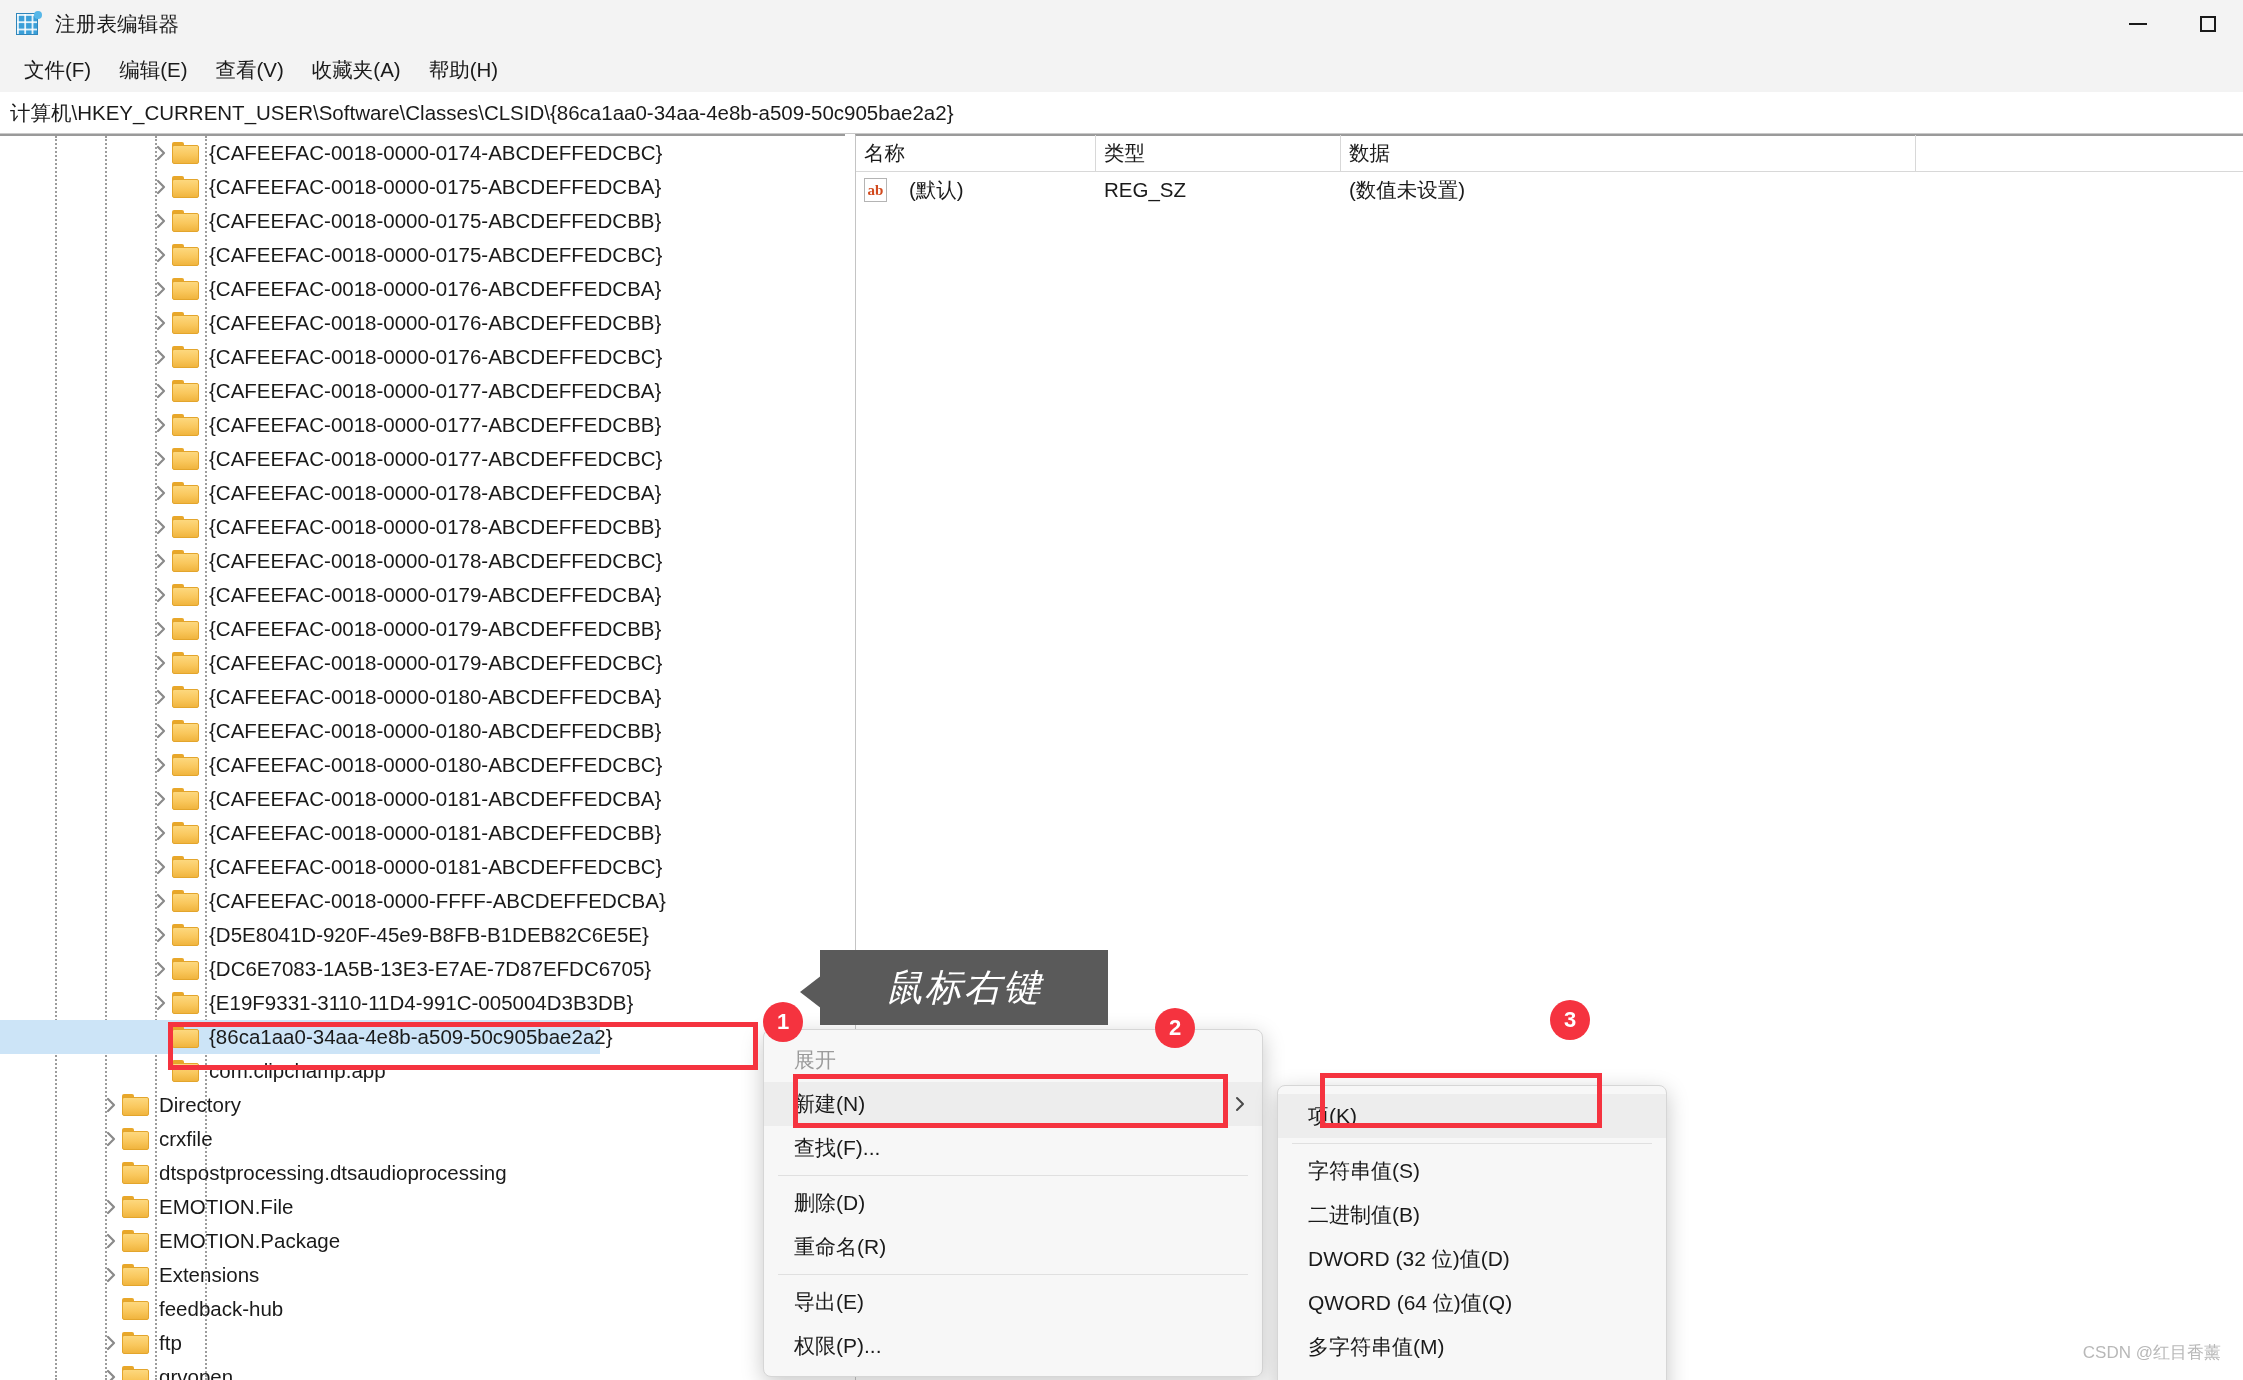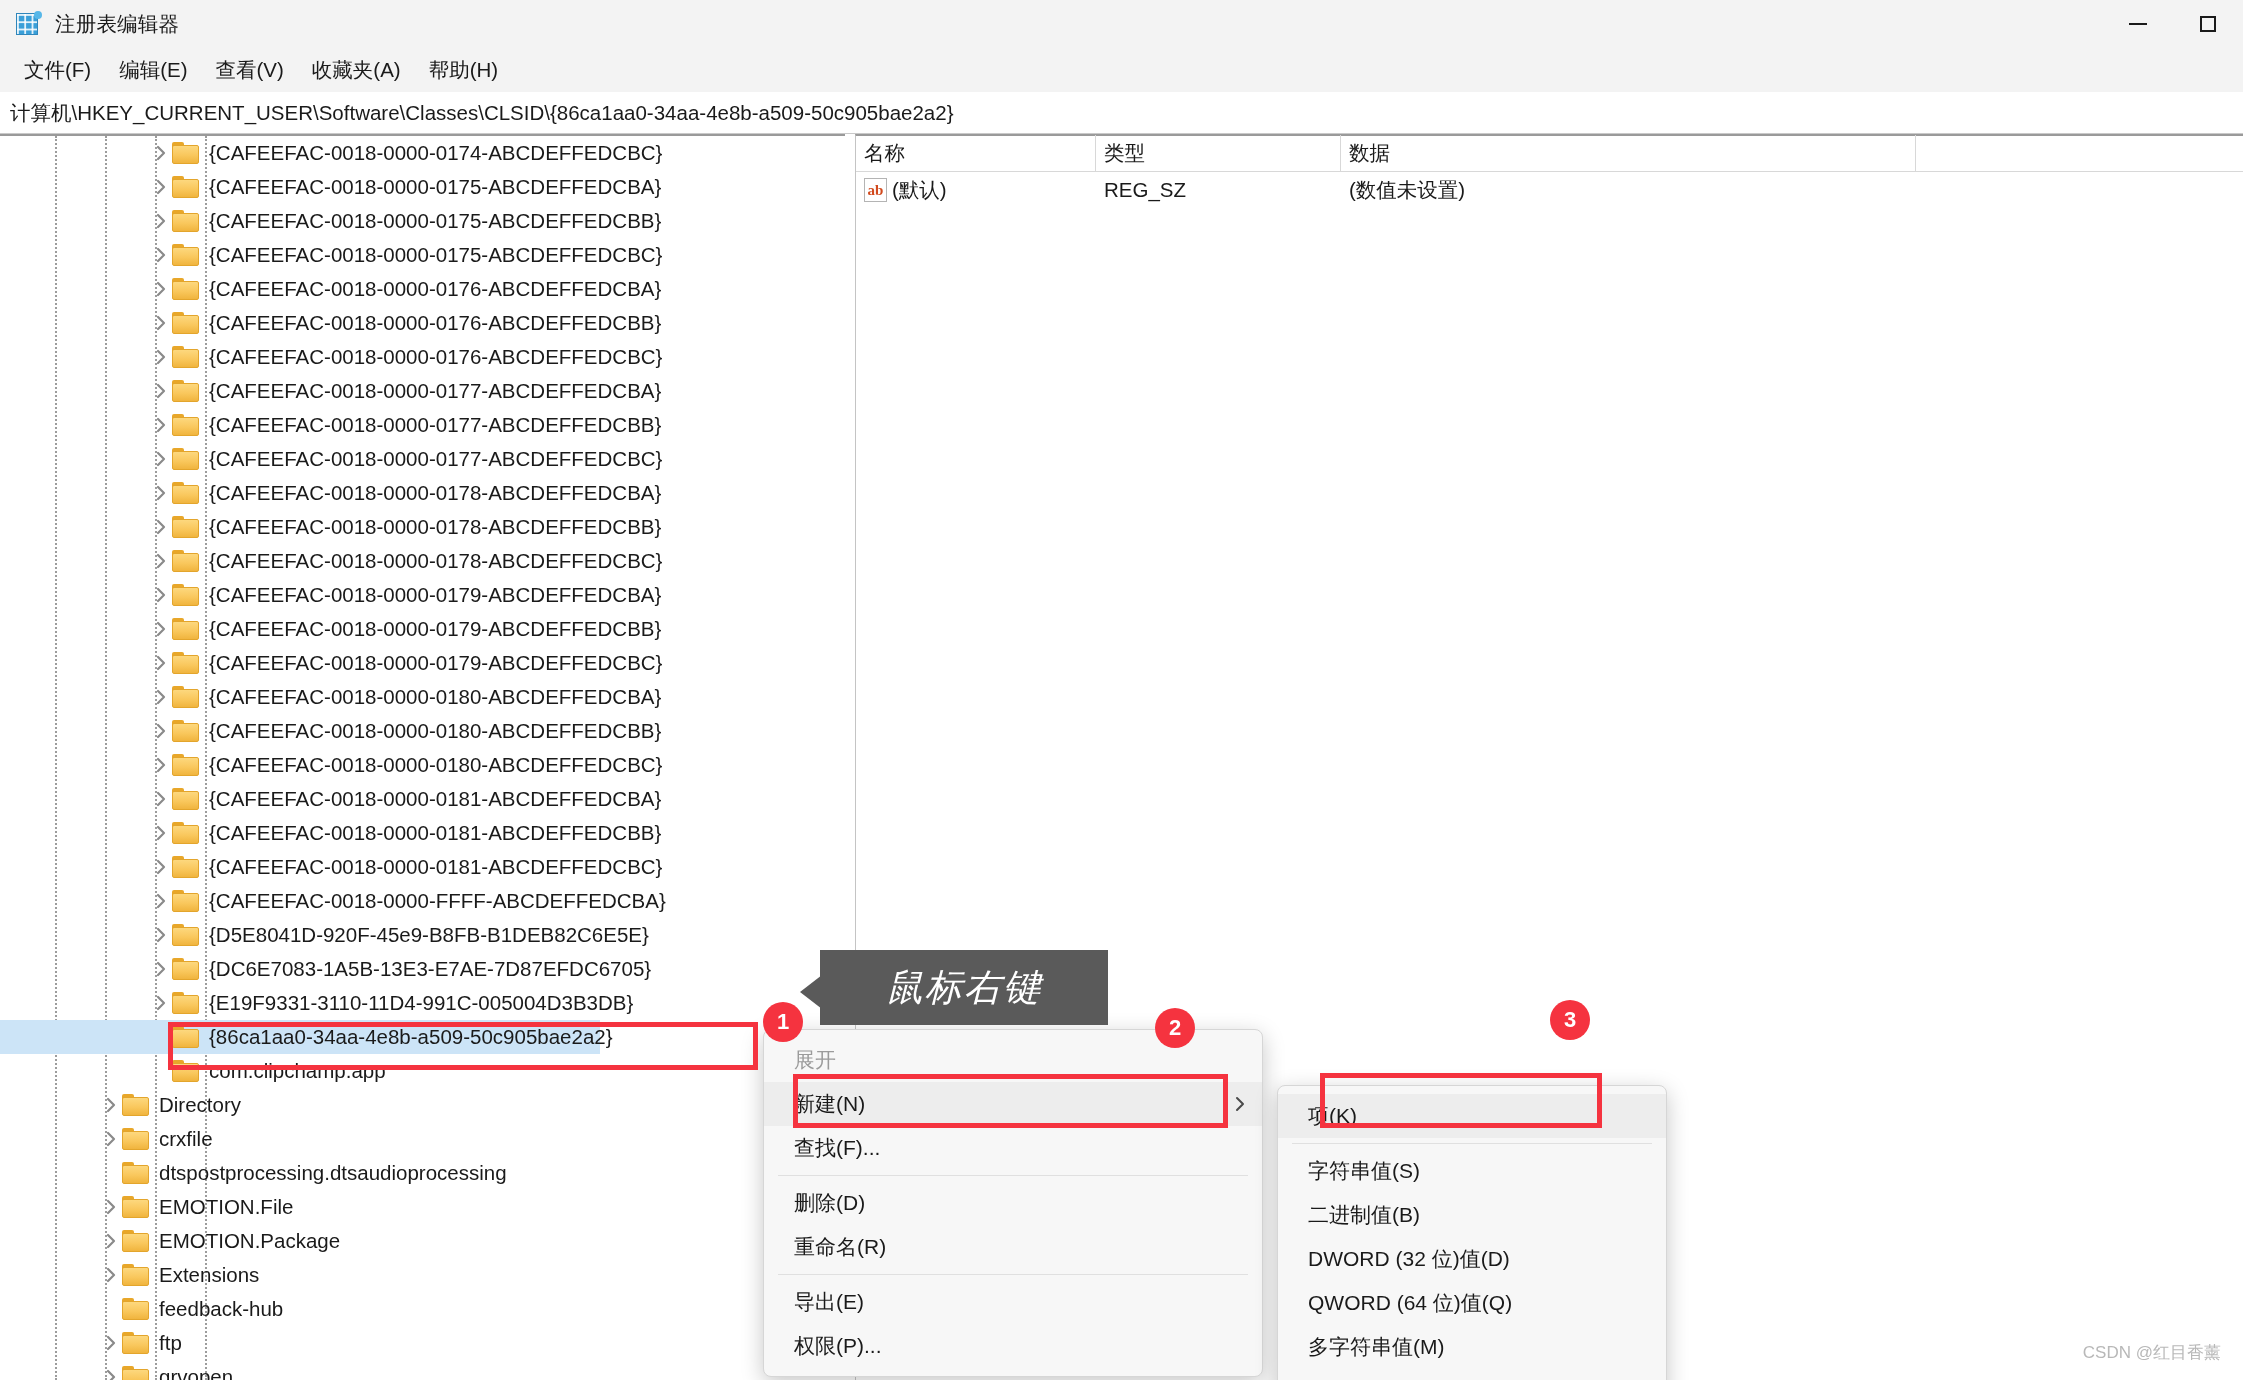--- a/index.html
+++ b/index.html
@@ -181,20 +181,21 @@
   .col-type { width: 245px; }
   .col-data { width: 575px; }
   .list-row {
     height: 36px;
     display: flex; align-items: center;
   }
   .cell {
     font-size: 20.5px; color: #1a1a1a;
     height: 36px; display: flex; align-items: center;
     padding-left: 8px;
+    gap: 17px;
   }
   .cell-name { width: 240px; }
   .cell-type { width: 245px; }
   .cell-data { width: 575px; }
   .ab-icon {
     display: inline-flex; align-items: center; justify-content: center;
     width: 23px; height: 24px;
     margin-right: 5px;
     border: 1px solid #b4b4b4;
     background: #ffffff;

